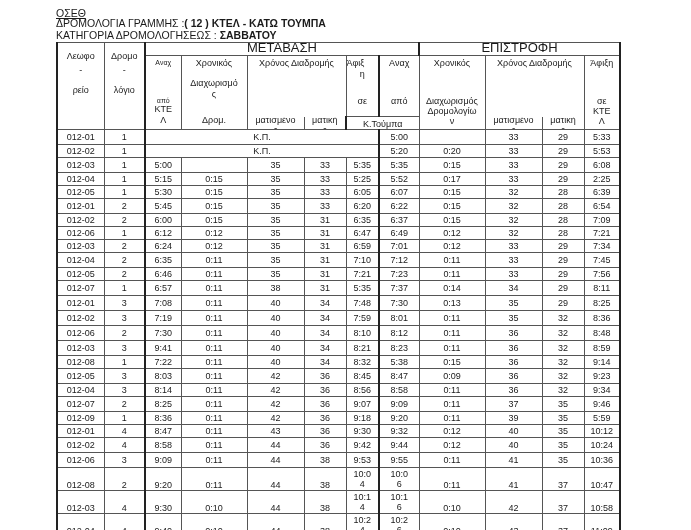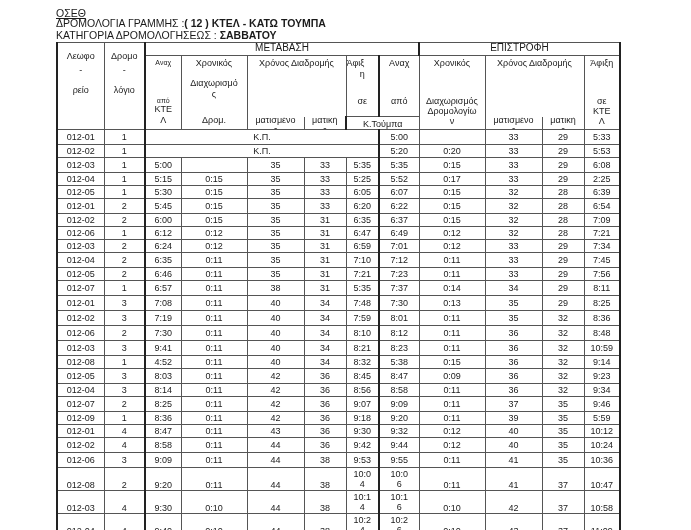--- a/index.html
+++ b/index.html
@@ -11,21 +11,21 @@
   .line2 { top: 29px; }
   b { font-weight: bold; }
   table.tt { position: absolute; left: 56px; top: 42px; border-collapse: collapse;
              table-layout: fixed; font-size: 9px; }
   table.tt td, table.tt th { border: 1px solid #555; text-align: center; padding: 0;
              font-weight: normal; overflow: hidden; line-height: 10px; }
   table.tt th { vertical-align: top; }
   .thick-r { border-right: 2px solid #222 !important; }
   .thick-l { border-left: 2px solid #222 !important; }
   .outer-top th { border-top: 2px solid #222; }
-  .sec { height: 12px; font-size: 10px; }
+  .sec { height: 12px; font-size: 13px; }
   .hcell { height: 72px; position: relative; }
   .hcell .t { position: absolute; left: 0; right: 0; }
   .small { font-size: 7px; }
   .kp { font-weight: bold; margin-top: 12px; }
   tr.r td { height: 12px; }
   tr.r.tall td { height: 14px; }
   tr.r.dbl td { height: 22px; vertical-align: bottom; }
   tr.r.dbl td.split { line-height: 10px; vertical-align: middle; }
   tbody tr:last-child td { border-bottom: 2px solid #222; }
 </style>
@@ -335,26 +335,26 @@
         <td class="thick-r">3</td>
         <td>9:41</td>
         <td>0:11</td>
         <td>40</td>
         <td>34</td>
         <td>8:21</td>
         <td class="thick-l">8:23</td>
         <td>0:11</td>
         <td>36</td>
         <td>32</td>
-        <td class="thick-r">10:59</td>
+        <td class="thick-r">8:59</td>
       </tr>
       <tr class="r ">
         <td class="thick-l">012-08</td>
         <td class="thick-r">1</td>
-        <td>4:52</td>
+        <td>7:22</td>
         <td>0:11</td>
         <td>40</td>
         <td>34</td>
         <td>8:32</td>
         <td class="thick-l">5:38</td>
         <td>0:15</td>
         <td>36</td>
         <td>32</td>
         <td class="thick-r">9:14</td>
       </tr>

